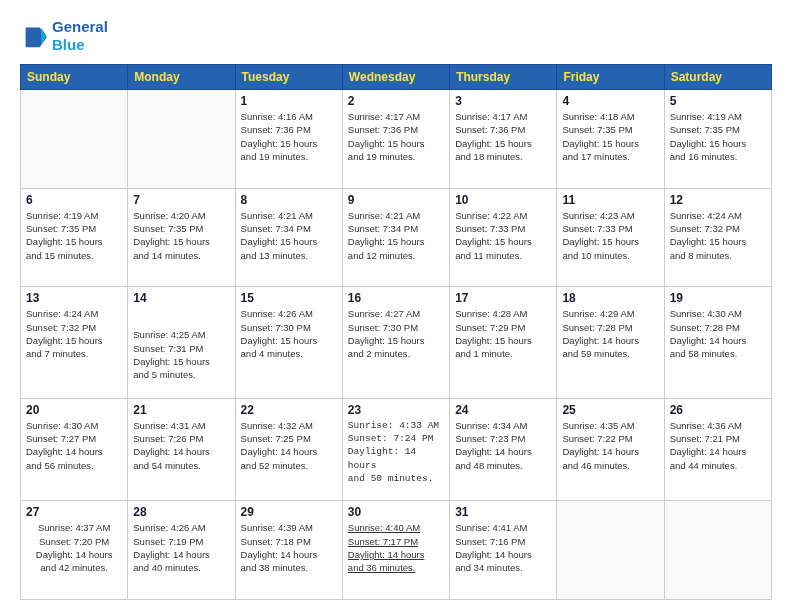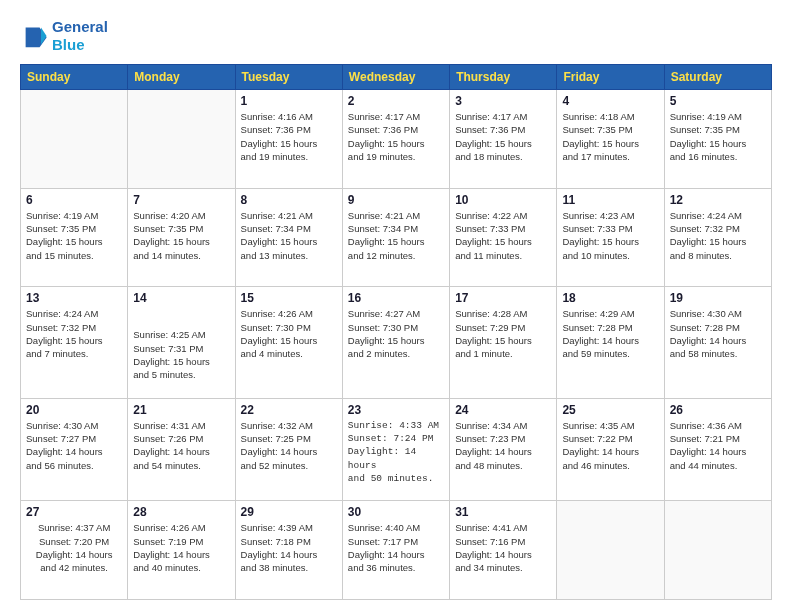--- a/index.html
+++ b/index.html
@@ -343,21 +343,21 @@
           </td>
           <td>
             <div class="day-number">29</div>
             <div class="day-info" style="white-space: pre-line;">Sunrise: 4:39 AM
 Sunset: 7:18 PM
 Daylight: 14 hours
 and 38 minutes.</div>
           </td>
           <td>
             <div class="day-number">30</div>
-            <div class="day-info" style="white-space: pre-line;">Sunrise: 4:40 AM
+            <div class="day-info" style="white-space: pre-line; text-decoration: underline;">Sunrise: 4:40 AM
 Sunset: 7:17 PM
 Daylight: 14 hours
 and 36 minutes.</div>
           </td>
           <td>
             <div class="day-number">31</div>
             <div class="day-info" style="white-space: pre-line;">Sunrise: 4:41 AM
 Sunset: 7:16 PM
 Daylight: 14 hours
 and 34 minutes.</div>

